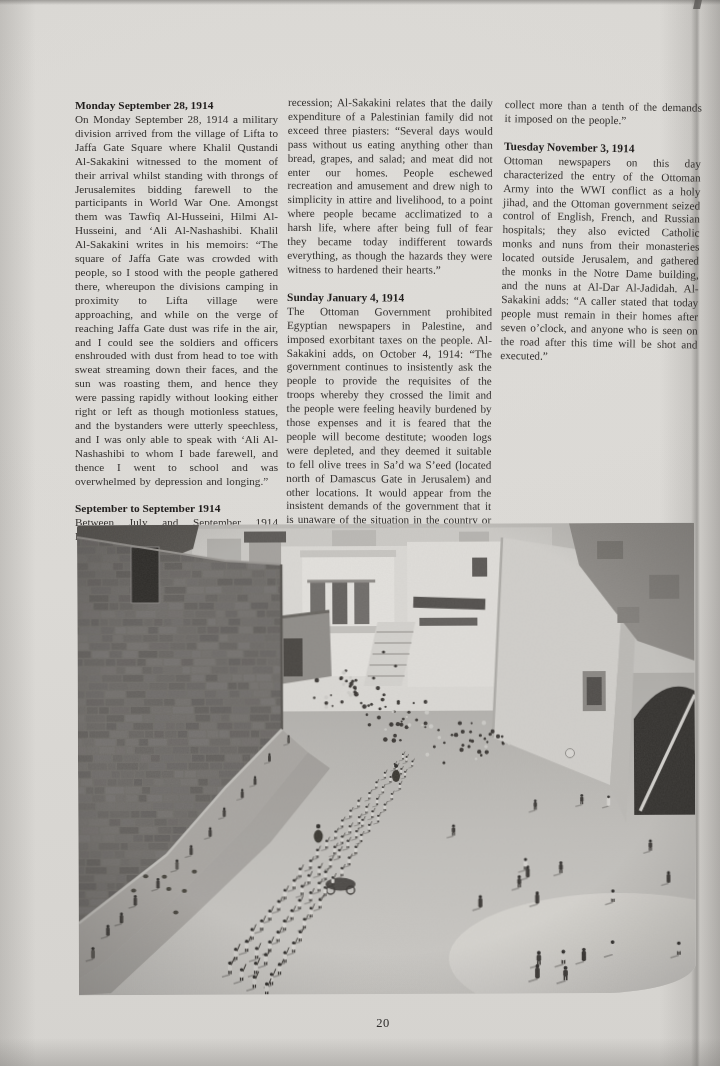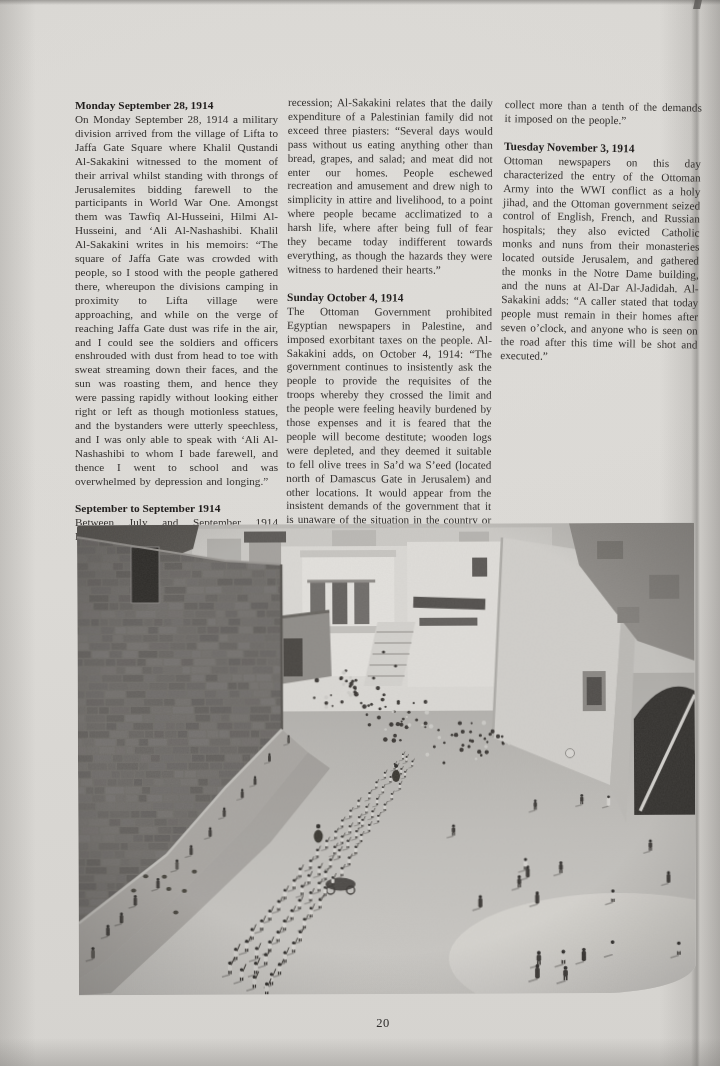--- a/index.html
+++ b/index.html
@@ -58,21 +58,21 @@
   <div class="col c1">
     <h3>Monday September 28, 1914</h3>
     <p>On Monday September 28, 1914 a military division arrived from the village of Lifta to Jaffa Gate Square where Khalil Qustandi Al-Sakakini witnessed to the moment of their arrival whilst standing with throngs of Jerusalemites bidding farewell to the participants in World War One. Amongst them was Tawfiq Al-Husseini, Hilmi Al-Husseini, and ‘Ali Al-Nashashibi. Khalil Al-Sakakini writes in his memoirs: “The square of Jaffa Gate was crowded with people, so I stood with the people gathered there, whereupon the divisions camping in proximity to Lifta village were approaching, and while on the verge of reaching Jaffa Gate dust was rife in the air, and I could see the soldiers and officers enshrouded with dust from head to toe with sweat streaming down their faces, and the sun was roasting them, and hence they were passing rapidly without looking either right or left as though motionless statues, and the bystanders were utterly speechless, and I was only able to speak with ‘Ali Al-Nashashibi to whom I bade farewell, and thence I went to school and was overwhelmed by depression and longing.”</p>
     <h3>September to September 1914</h3>
     <p>Between July and September 1914 Palestine was in a state of economic</p>
   </div>
 
   <div class="col c2">
 
     <p>recession; Al-Sakakini relates that the daily expenditure of a Palestinian family did not exceed three piasters: “Several days would pass without us eating anything other than bread, grapes, and salad; and meat did not enter our homes. People eschewed recreation and amusement and drew nigh to simplicity in attire and livelihood, to a point where people became acclimatized to a harsh life, where after being full of fear they became today indifferent towards everything, as though the hazards they were witness to hardened their hearts.”</p>
-    <h3>Sunday October 4, 1914</h3>
+    <h3>Sunday January 4, 1914</h3>
     <p>The Ottoman Government prohibited Egyptian newspapers in Palestine, and imposed exorbitant taxes on the people. Al-Sakakini adds, on October 4, 1914: “The government continues to insistently ask the people to provide the requisites of the troops whereby they crossed the limit and the people were feeling heavily burdened by those expenses and it is feared that the people will become destitute; wooden logs were depleted, and they deemed it suitable to fell olive trees in Sa’d wa S’eed (located north of Damascus Gate in Jerusalem) and other locations. It would appear from the insistent demands of the government that it is unaware of the situation in the country or that it does know or want to know, and notwithstanding its insistence it did not</p>
   </div>
 
   <div class="col c3">
 
     <p>collect more than a tenth of the demands it imposed on the people.”</p>
     <h3>Tuesday  November 3, 1914</h3>
     <p>Ottoman newspapers on this day characterized the entry of the Ottoman Army into the WWI conflict as a holy jihad, and the Ottoman government seized control of English, French, and Russian hospitals; they also evicted Catholic monks and nuns from their monasteries located outside Jerusalem, and gathered the monks in the Notre Dame building, and the nuns at Al-Dar Al-Jadidah. Al-Sakakini adds: “A caller stated that today people must remain in their homes after seven o’clock, and anyone who is seen on the road after this time will be shot and executed.”</p>
   </div>
 

